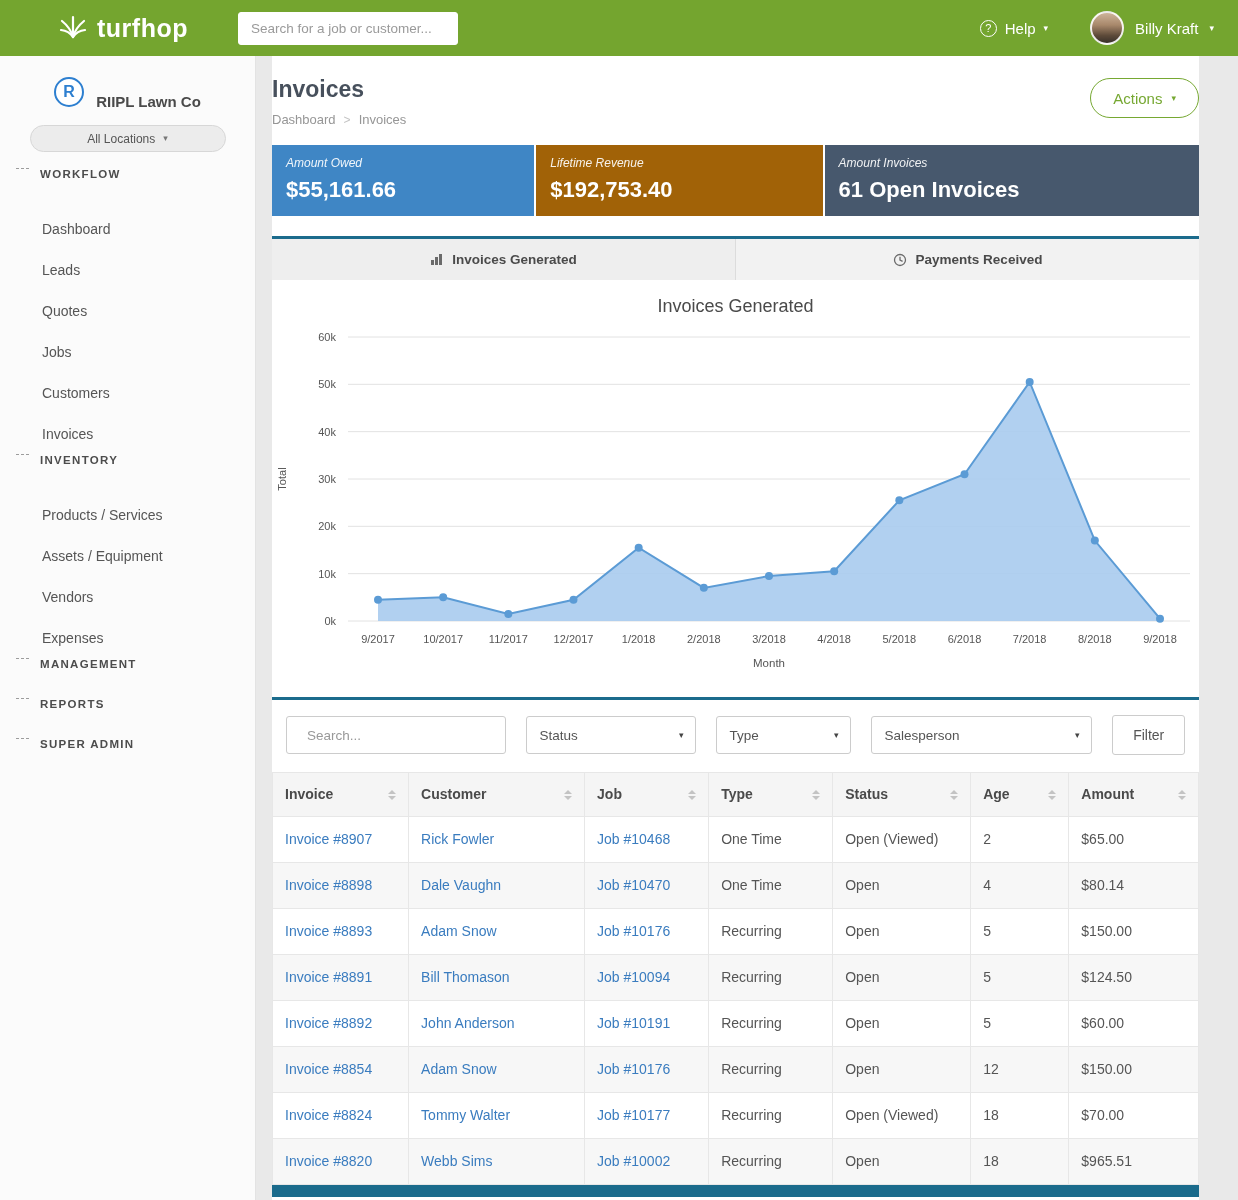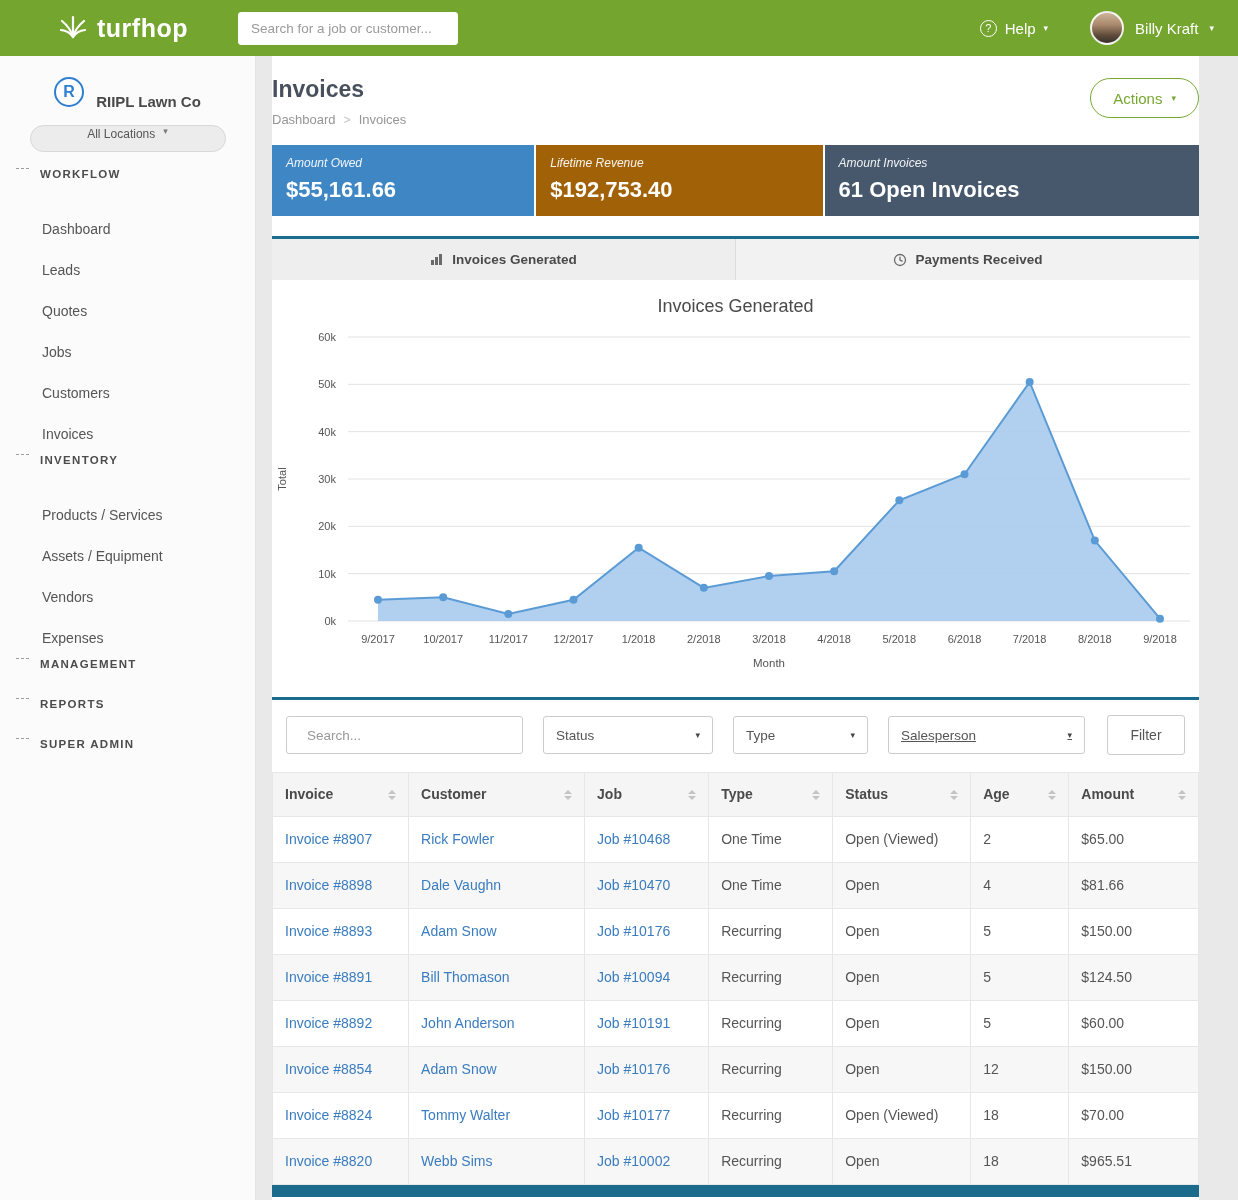--- a/index.html
+++ b/index.html
@@ -22,21 +22,21 @@
   .user { display:flex; align-items:center; gap:11px; font-size:15px; cursor:pointer; }
   .avatar { width:34px; height:34px; border-radius:50%; border:2px solid rgba(255,255,255,.9);
     background:linear-gradient(180deg,#cdb49a 0%,#a8886b 40%,#5d4a39 75%,#38302a 100%); }
   .caret { font-size:9px; line-height:1; }
   
   .body-row { display:flex; height:1144px; }
   .sidebar { width:256px; flex:0 0 256px; background:#fbfbfb; border-right:1px solid #e3e3e3; padding-top:18px; }
   .company { display:flex; align-items:center; justify-content:center; gap:12px; }
   .company-logo { width:30px; height:30px; border-radius:50%; border:2px solid #2d7fd0; color:#2d7fd0; font-weight:700; font-size:16px; display:flex; align-items:center; justify-content:center; background:#fff; }
   .company-name { font-size:15px; color:#4a4a4a; font-weight:600;margin-top:19px; }
-  .locations { display:flex; align-items:flex-start; justify-content:center; gap:8px; width:196px; height:27px; margin:15px auto 0; background:#ececec; border:1px solid #d7d7d7; border-radius:14px; font-size:12px; color:#555; cursor:pointer; font-family:inherit; }
+  .locations { display:flex; align-items:center; justify-content:center; gap:8px; width:196px; height:27px; margin:15px auto 0; background:#ececec; border:1px solid #d7d7d7; border-radius:14px; font-size:12px; color:#555; cursor:pointer; font-family:inherit; }
   .locations .caret { color:#777; }
   #sidebar-nav { margin-top:16px; }
   .nav-section { display:flex; align-items:flex-start; height:40px; padding-left:16px; font-size:11.5px; font-weight:700; letter-spacing:1.3px; color:#4c4c4c; cursor:pointer; }
   .dash { display:inline-block; width:13px; border-top:1px dashed #9c9c9c; margin-right:11px; }
   .nav-item { display:flex; align-items:center; height:41px; padding-left:42px; font-size:14px; color:#555; text-decoration:none; cursor:pointer; }
   
   .content { width:927px; flex:0 0 927px; margin-left:16px; background:#fff; display:flex; flex-direction:column; }
   .page-head { display:flex; justify-content:space-between; align-items:flex-start; padding-top:20px; }
   .page-head h1 { margin:0; font-size:23px; color:#47505c; font-weight:600; line-height:27px; }
   .breadcrumb { margin-top:9px; font-size:13px; color:#969696; display:flex; gap:8px; align-items:center; }
@@ -267,21 +267,21 @@
         <input type="text" class="table-search" placeholder="Search..." style="">
         <span id="filter-selects" style="display:flex;gap:20px;">
             <div class="fselect" style="width: 170px;">
               <span>Status</span>
               <span class="caret">▾</span>
             </div>
             <div class="fselect" style="width: 135px;">
               <span>Type</span>
               <span class="caret">▾</span>
             </div>
-            <div class="fselect" style="width: 197px; text-decoration: underline;">
+            <div class="fselect" style="width: 221px;">
               <span>Salesperson</span>
               <span class="caret">▾</span>
             </div>
           </span>
         <button class="filter-btn">Filter</button>
       </div>
 
       <table>
         <thead>
           <tr id="table-head-row">
@@ -360,21 +360,21 @@
               <td>2</td>
               <td>$65.00</td>
             </tr>
             <tr>
               <td><a class="cell-link">Invoice #8898</a></td>
               <td><a class="cell-link">Dale Vaughn</a></td>
               <td><a class="cell-link">Job #10470</a></td>
               <td>One Time</td>
               <td>Open</td>
               <td>4</td>
-              <td>$81.66</td>
+              <td>$80.14</td>
             </tr>
             <tr>
               <td><a class="cell-link">Invoice #8893</a></td>
               <td><a class="cell-link">Adam Snow</a></td>
               <td><a class="cell-link">Job #10176</a></td>
               <td>Recurring</td>
               <td>Open</td>
               <td>5</td>
               <td>$150.00</td>
             </tr>

